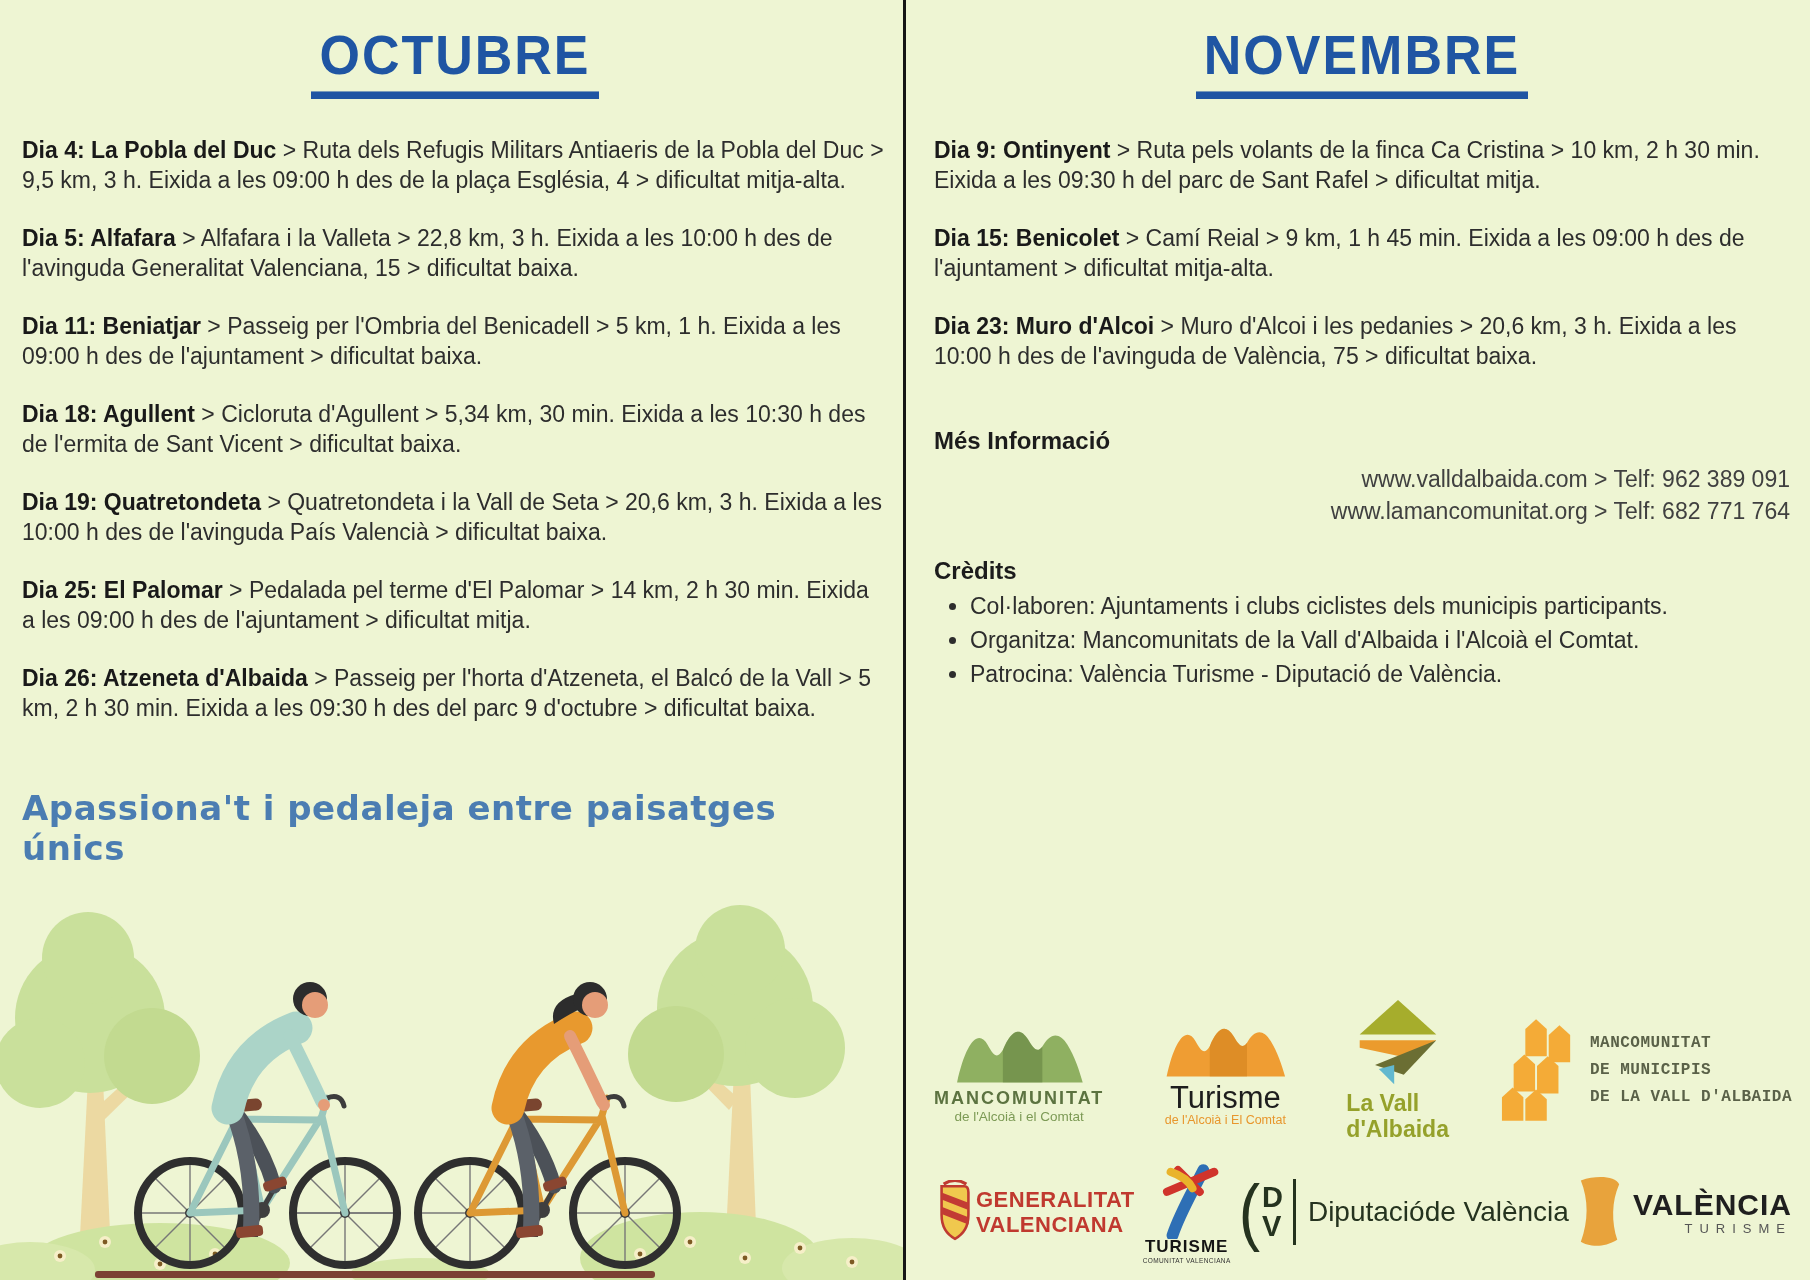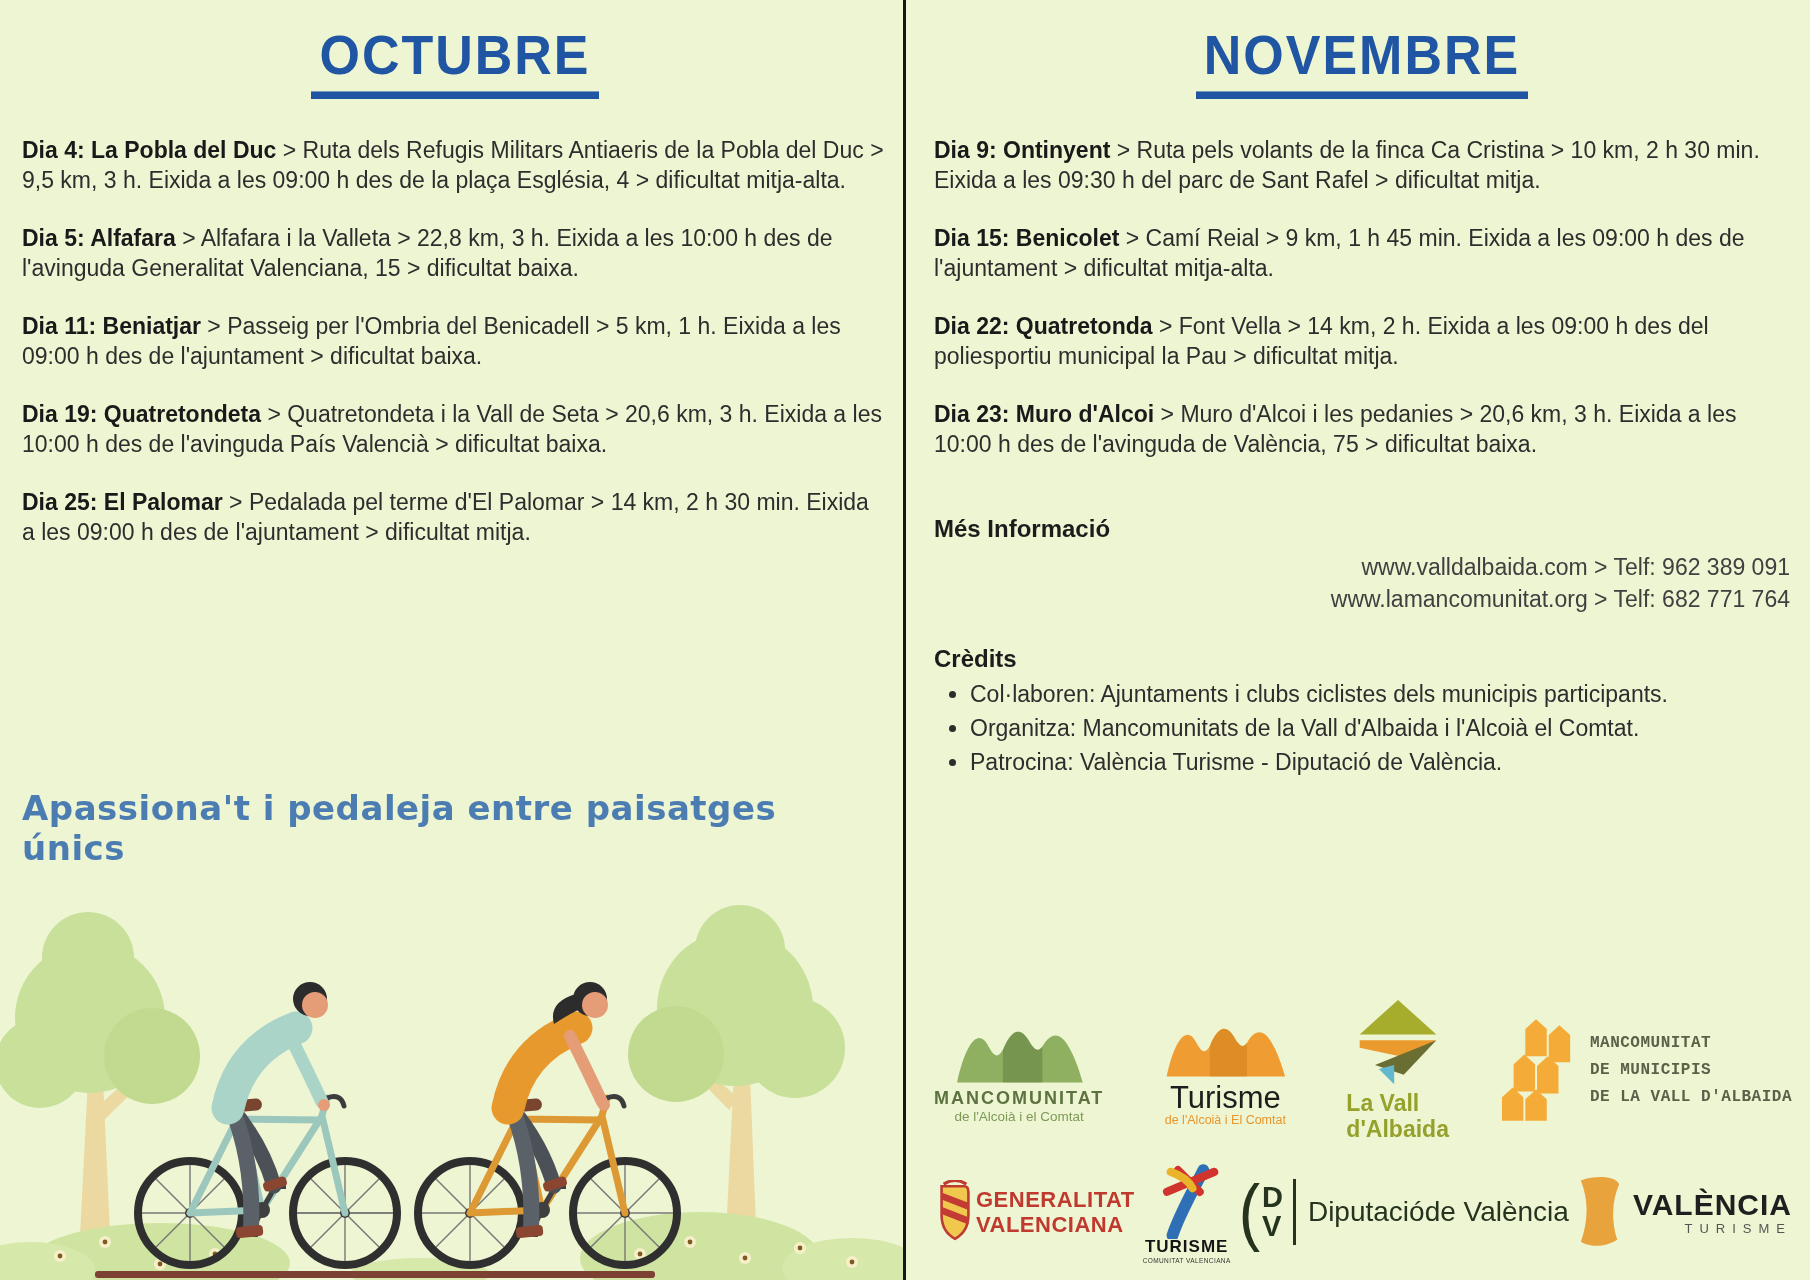--- a/index.html
+++ b/index.html
@@ -73,22 +73,24 @@
   <div id="divider"></div>
 
   <div id="col-left" class="col">
     <div class="month-title">
       <span>OCTUBRE</span>
     </div>
     <div>
       <p class="event"><b>Dia 4: La Pobla del Duc</b><span> &gt; Ruta dels Refugis Militars Antiaeris de la Pobla del Duc &gt; 9,5 km, 3 h. Eixida a les 09:00 h des de la plaça Església, 4 &gt; dificultat mitja-alta.</span></p>
       <p class="event"><b>Dia 5: Alfafara</b><span> &gt; Alfafara i la Valleta &gt; 22,8 km, 3 h. Eixida a les 10:00 h des de l'avinguda Generalitat Valenciana, 15 &gt; dificultat baixa.</span></p>
       <p class="event"><b>Dia 11: Beniatjar</b><span> &gt; Passeig per l'Ombria del Benicadell &gt; 5 km, 1 h. Eixida a les 09:00 h des de l'ajuntament &gt; dificultat baixa.</span></p>
+      <p class="event"><b>Dia 18: Agullent</b><span> &gt; Cicloruta d'Agullent &gt; 5,34 km, 30 min. Eixida a les 10:30 h des de l'ermita de Sant Vicent &gt; dificultat baixa.</span></p>
       <p class="event"><b>Dia 19: Quatretondeta</b><span> &gt; Quatretondeta i la Vall de Seta &gt; 20,6 km, 3 h. Eixida a les 10:00 h des de l'avinguda País Valencià &gt; dificultat baixa.</span></p>
       <p class="event"><b>Dia 25: El Palomar</b><span> &gt; Pedalada pel terme d'El Palomar &gt; 14 km, 2 h 30 min. Eixida a les 09:00 h des de l'ajuntament &gt; dificultat mitja.</span></p>
+      <p class="event"><b>Dia 26: Atzeneta d'Albaida</b><span> &gt; Passeig per l'horta d'Atzeneta, el Balcó de la Vall &gt; 5 km, 2 h 30 min. Eixida a les 09:30 h des del parc 9 d'octubre &gt; dificultat baixa.</span></p>
     </div>
   </div>
 
   <div id="slogan">Apassiona't i pedaleja entre paisatges únics</div>
 
   <svg id="illustration" width="903" height="422" viewBox="0 0 903 422" xmlns="http://www.w3.org/2000/svg">
 
     <g>
       <path d="M78,418 L89,200 L102,200 L112,418 Z" fill="#ecd9a2"></path>
       <path d="M94,252 L138,212 L146,221 L104,262 Z" fill="#ecd9a2"></path>
@@ -225,21 +227,20 @@
     </g>
   </svg>
 
   <div id="col-right" class="col">
     <div class="month-title">
       <span>NOVEMBRE</span>
     </div>
     <div>
       <p class="event"><b>Dia 9: Ontinyent</b><span> &gt; Ruta pels volants de la finca Ca Cristina &gt; 10 km, 2 h 30 min. Eixida a les 09:30 h del parc de Sant Rafel &gt; dificultat mitja.</span></p>
       <p class="event"><b>Dia 15: Benicolet</b><span> &gt; Camí Reial &gt; 9 km, 1 h 45 min. Eixida a les 09:00 h des de l'ajuntament &gt; dificultat mitja-alta.</span></p>
-      <p class="event"><b>Dia 22: Quatretonda</b><span> &gt; Font Vella &gt; 14 km, 2 h. Eixida a les 09:00 h des del poliesportiu municipal la Pau &gt; dificultat mitja.</span></p>
       <p class="event"><b>Dia 23: Muro d'Alcoi</b><span> &gt; Muro d'Alcoi i les pedanies &gt; 20,6 km, 3 h. Eixida a les 10:00 h des de l'avinguda de València, 75 &gt; dificultat baixa.</span></p>
     </div>
 
     <div class="info-heading">Més Informació</div>
     <div class="info-line">www.valldalbaida.com &gt; Telf: 962 389 091</div>
     <div class="info-line">www.lamancomunitat.org &gt; Telf: 682 771 764</div>
 
     <div class="credits-heading">Crèdits</div>
     <ul class="credits">
       <li><span>Col·laboren: Ajuntaments i clubs ciclistes dels municipis participants.</span></li>

